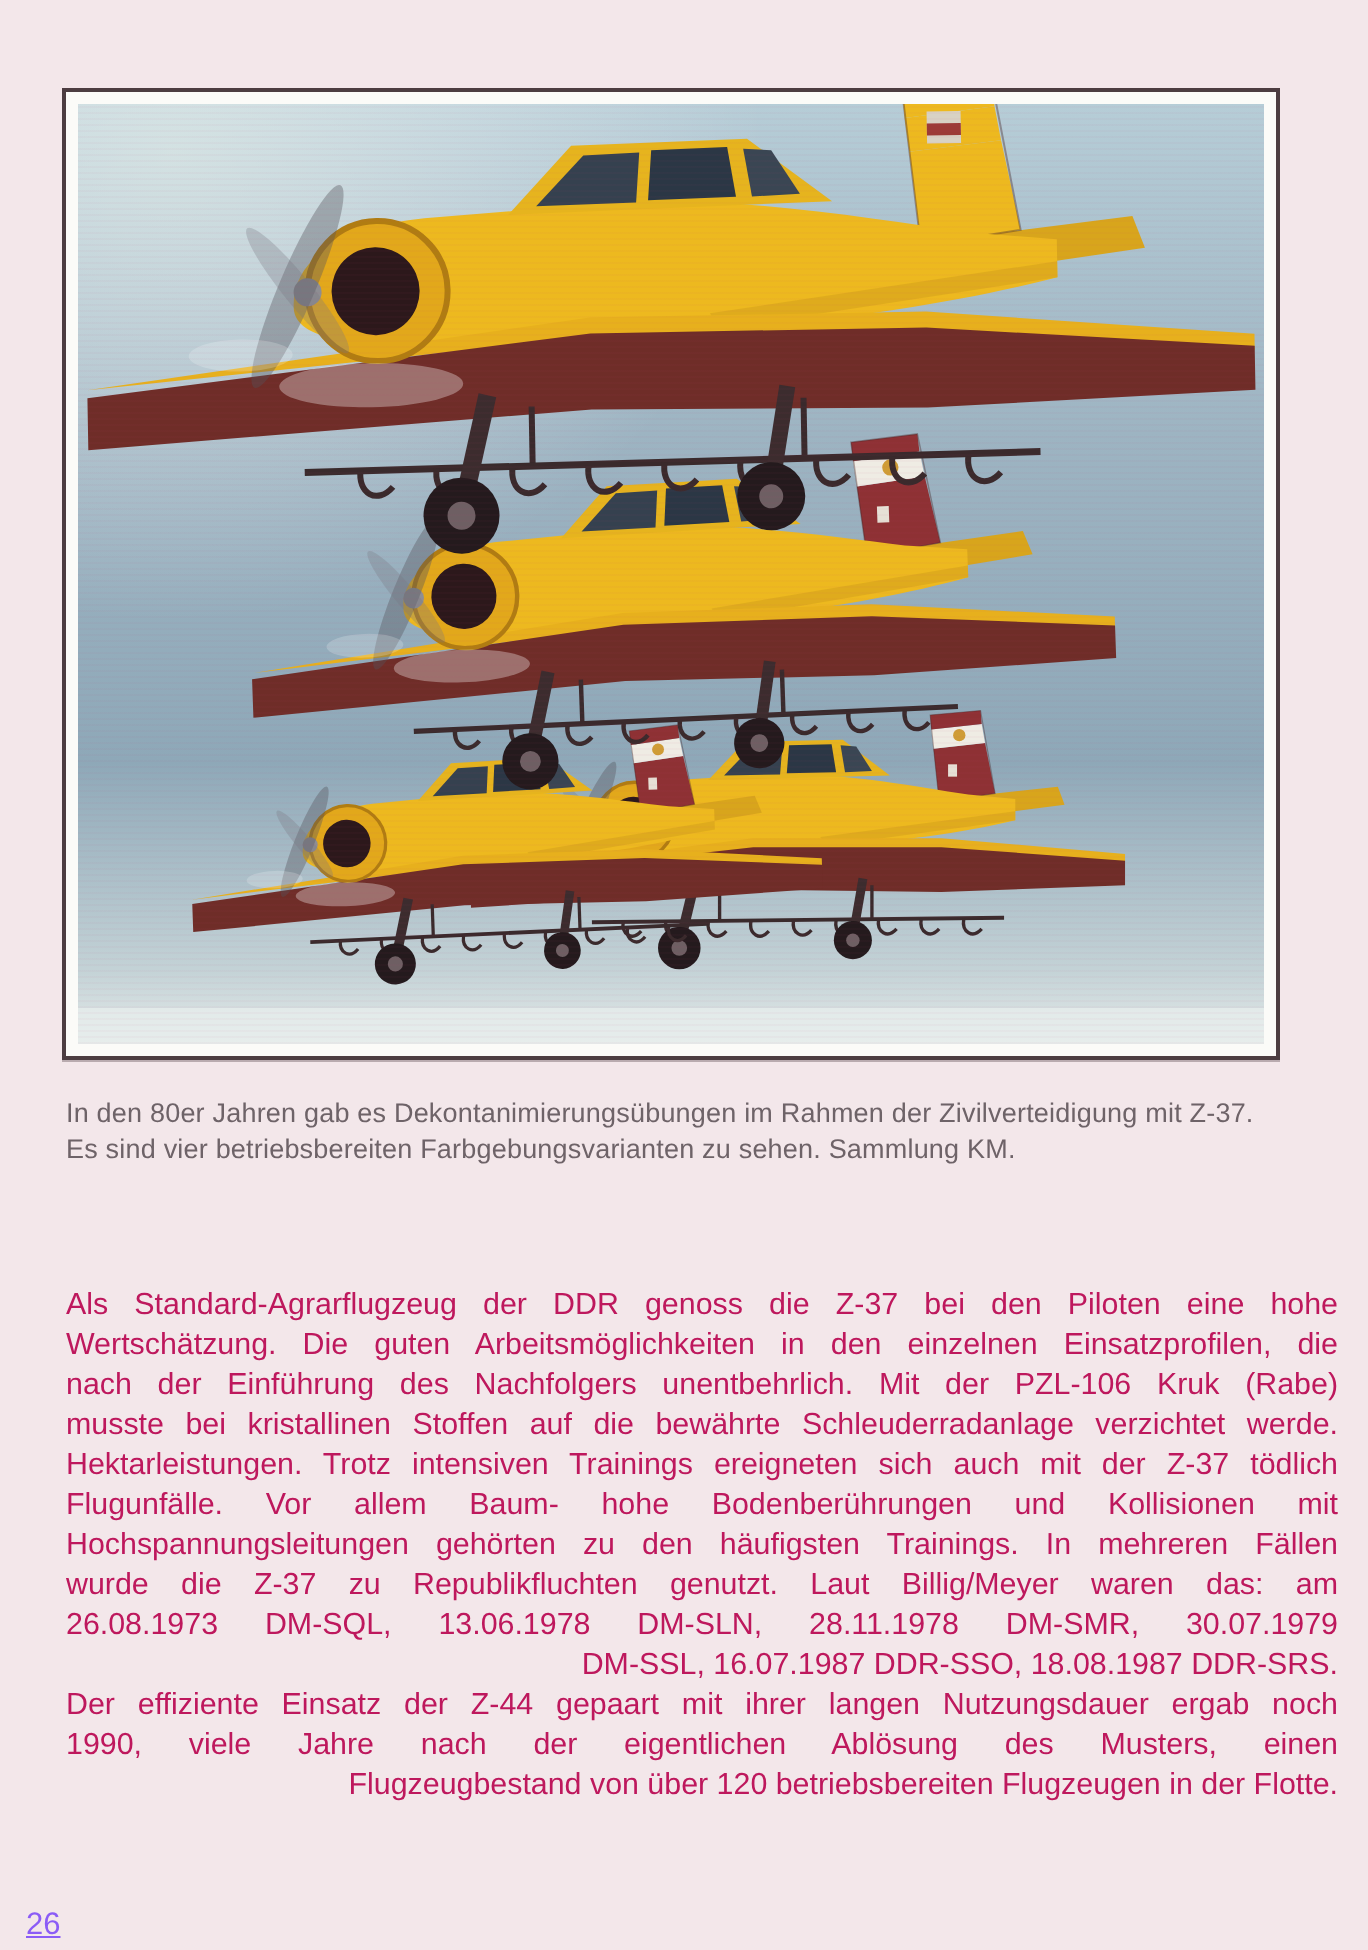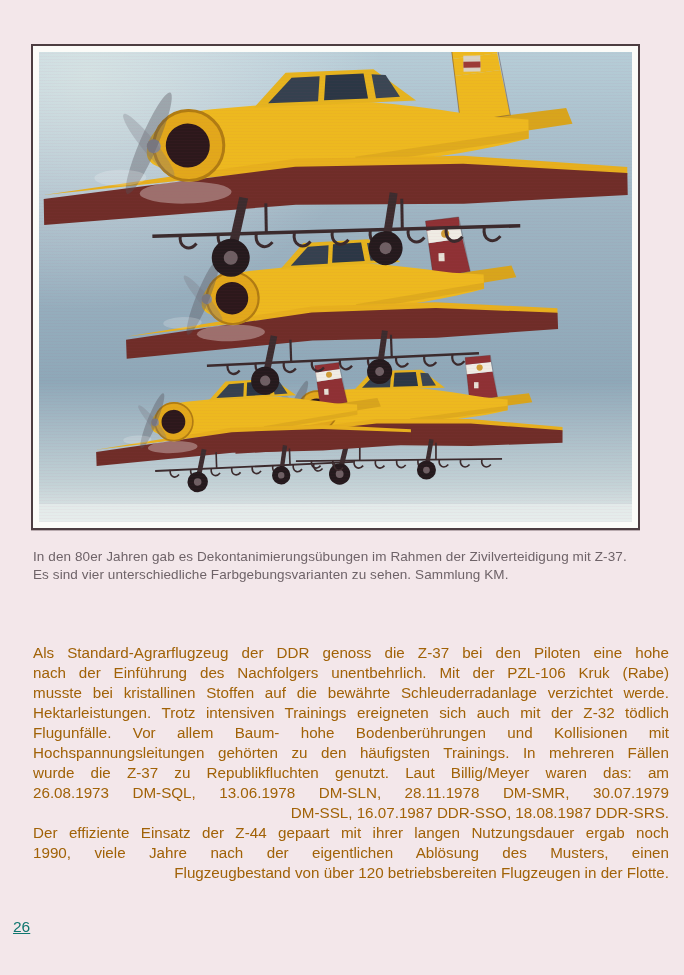--- a/index.html
+++ b/index.html
@@ -25,28 +25,28 @@
     background:repeating-linear-gradient(0deg, rgba(190,60,110,0.035) 0 1px, rgba(0,0,0,0) 1px 3px);
     pointer-events:none;
   }
   .caption{
     position:absolute;left:33px;top:548px;width:620px;
     font-size:13.5px;line-height:17.5px;color:#6e6368;
     letter-spacing:.1px;
   }
   .body-text{
     position:absolute;left:33px;top:643px;width:636px;
-    font-size:15.2px;line-height:20px;color:#a16207;
+    font-size:15.2px;line-height:20px;color:#be185d;
   }
   .ln{height:20px;overflow:hidden;}
   .j{text-align:justify;text-align-last:justify;}
   .l{text-align:right;}
   .page-number{
-    position:absolute;left:13px;top:918px;
-    font-size:15.5px;color:#0f766e;text-decoration:underline;
+    position:absolute;left:13px;top:954px;
+    font-size:15.5px;color:#8b5cf6;text-decoration:underline;
   }
 </style>
 </head>
 <body>
 
 <div class="page">
 
   <figure class="photo-frame">
     <svg viewBox="0 0 593 470" xmlns="http://www.w3.org/2000/svg">
       <defs>
@@ -131,28 +131,29 @@
       <use href="#zp" class="pR" transform="translate(302,252) scale(0.74) rotate(-2)"></use>
       <use href="#zp" class="p1" transform="translate(296,104) rotate(-1)"></use>
 
       <rect x="0" y="452" width="593" height="18" fill="#e7edec" opacity="0.75"></rect>
     </svg>
   </figure>
   <div class="photo-scan-overlay" style="left:39px;top:52px;"></div>
 
   <div class="caption">
     <div>In den 80er Jahren gab es Dekontanimierungsübungen im Rahmen der Zivilverteidigung mit Z-37.</div>
-    <div>Es sind vier unterschiedliche Farbgebungsvarianten zu sehen. Sammlung KM.</div>
+    <div>Es sind vier betriebsbereiten Farbgebungsvarianten zu sehen. Sammlung KM.</div>
   </div>
 
   <div class="body-text">
     <div class="ln j">Als Standard-Agrarflugzeug der DDR genoss die Z-37 bei den Piloten eine hohe</div>
+    <div class="ln j">Wertschätzung. Die guten Arbeitsmöglichkeiten in den einzelnen Einsatzprofilen, die</div>
     <div class="ln j">nach der Einführung des Nachfolgers unentbehrlich. Mit der PZL-106 Kruk (Rabe)</div>
     <div class="ln j">musste bei kristallinen Stoffen auf die bewährte Schleuderradanlage verzichtet werde.</div>
-    <div class="ln j">Hektarleistungen. Trotz intensiven Trainings ereigneten sich auch mit der Z-32 tödlich</div>
+    <div class="ln j">Hektarleistungen. Trotz intensiven Trainings ereigneten sich auch mit der Z-37 tödlich</div>
     <div class="ln j">Flugunfälle. Vor allem Baum- hohe Bodenberührungen und Kollisionen mit</div>
     <div class="ln j">Hochspannungsleitungen gehörten zu den häufigsten Trainings. In mehreren Fällen</div>
     <div class="ln j">wurde die Z-37 zu Republikfluchten genutzt. Laut Billig/Meyer waren das: am</div>
     <div class="ln j">26.08.1973 DM-SQL, 13.06.1978 DM-SLN, 28.11.1978 DM-SMR, 30.07.1979</div>
     <div class="ln l">DM-SSL, 16.07.1987 DDR-SSO, 18.08.1987 DDR-SRS.</div>
     <div class="ln j">Der effiziente Einsatz der Z-44 gepaart mit ihrer langen Nutzungsdauer ergab noch</div>
     <div class="ln j">1990, viele Jahre nach der eigentlichen Ablösung des Musters, einen</div>
     <div class="ln l">Flugzeugbestand von über 120 betriebsbereiten Flugzeugen in der Flotte.</div>
   </div>
 

